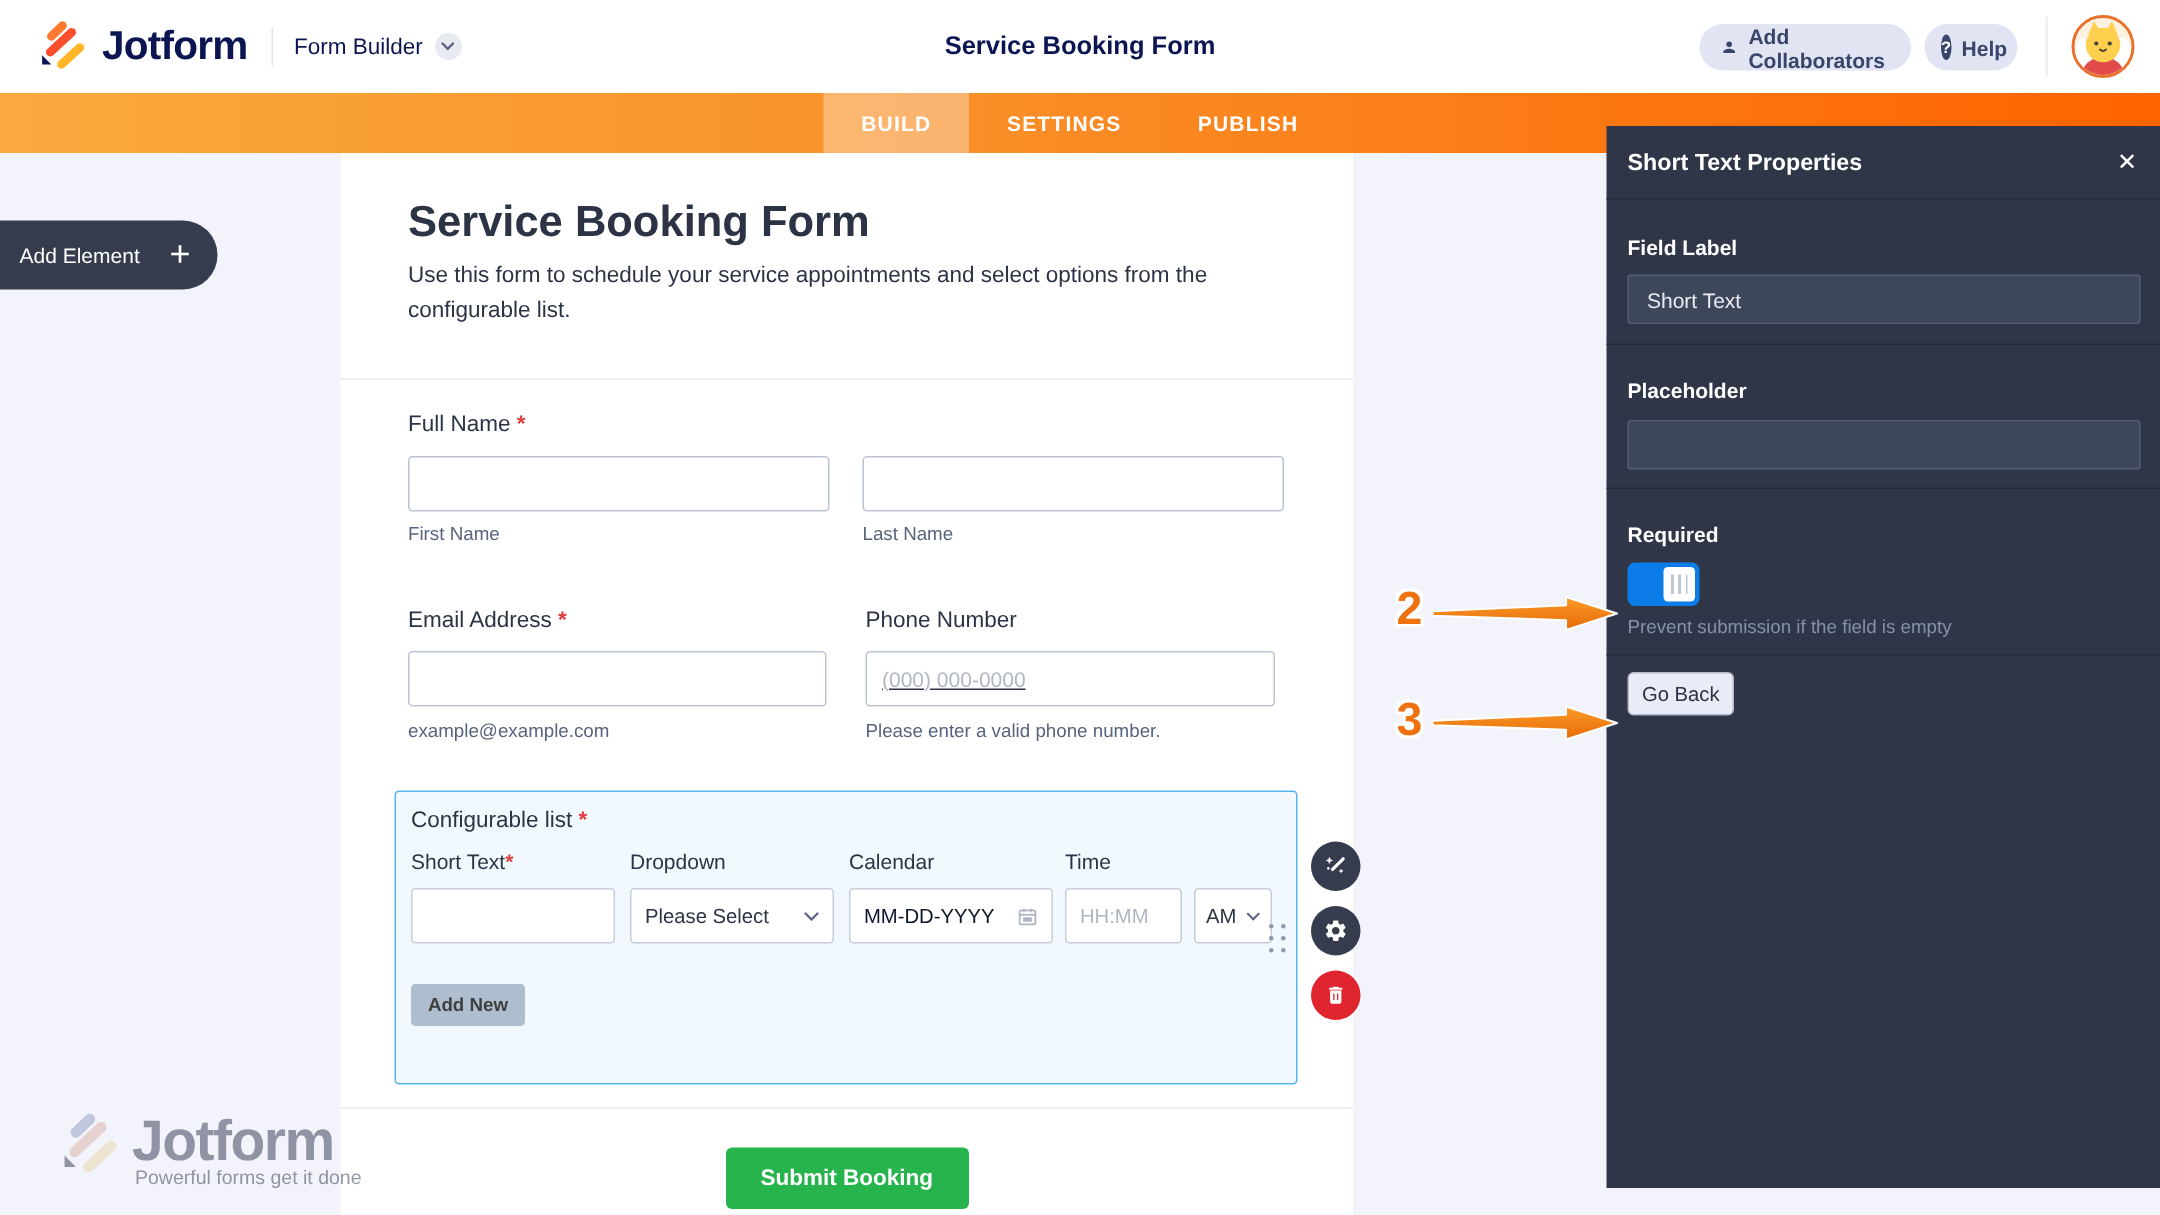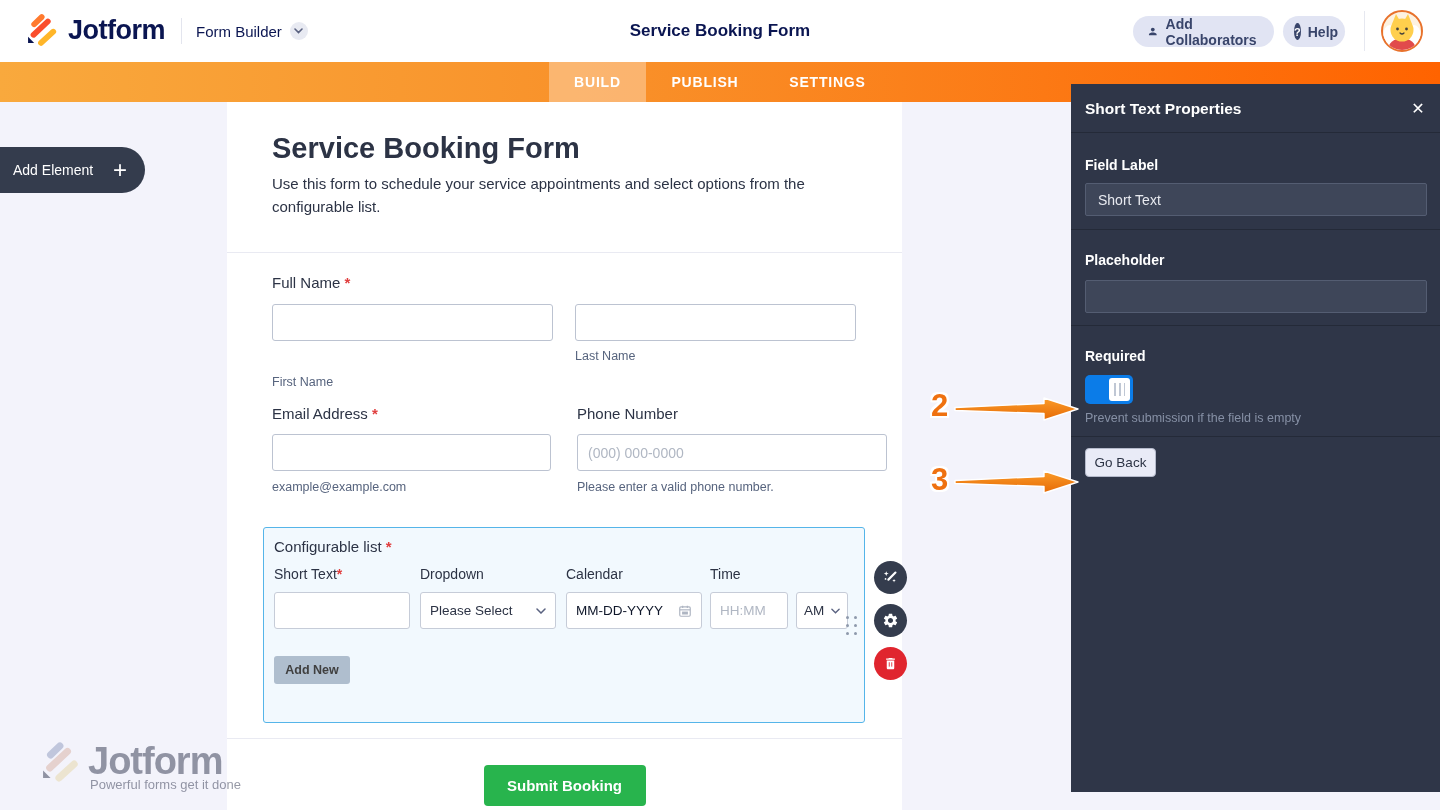--- a/index.html
+++ b/index.html
@@ -135,49 +135,49 @@
         <circle cx="14.5" cy="17" r="1.4" fill="#44413c"></circle>
         <circle cx="23.5" cy="17" r="1.4" fill="#44413c"></circle>
         <path d="M17 21 q2 2 4 0" fill="none" stroke="#44413c" stroke-width="1.2" stroke-linecap="round"></path>
       </svg>
     </div>
   </div>
 
   <div class="navbar">
     <div class="nav-tabs">
       <div class="nav-tab tab-build active">BUILD</div>
+      <div class="nav-tab tab-settings">SETTINGS</div>
       <div class="nav-tab tab-publish">PUBLISH</div>
-      <div class="nav-tab tab-settings">SETTINGS</div>
     </div>
   </div>
 
   <div class="add-element">
     <span class="lbl">Add Element</span>
     <span class="plus">+</span>
   </div>
 
   <div class="card">
     <div class="form-title">Service Booking Form</div>
     <div class="form-desc">Use this form to schedule your service appointments and select options from the configurable list.</div>
     <div class="hdiv" style="top:150px;"></div>
 
     <div class="f-label" style="left:45px; top:172px;">
       <span>Full Name</span>&nbsp;<span class="req">*</span>
     </div>
     <input class="t-input" style="left: 45px; top: 202px; width: 281px;">
     <input class="t-input" style="left: 348px; top: 202px; width: 281px;">
-    <div class="sublabel" style="left:45px; top:247px;margin-top:26px;">First Name</div>
+    <div class="sublabel" style="left:45px; top:247px;">First Name</div>
     <div class="sublabel" style="left:348px; top:247px;">Last Name</div>
 
     <div class="f-label" style="left:45px; top:303px;">
       <span>Email Address</span>&nbsp;<span class="req">*</span>
     </div>
     <div class="f-label" style="left:350px; top:303px;">Phone Number</div>
     <input class="t-input" style="left: 45px; top: 332px; width: 279px;">
-    <input class="t-input" style="left: 350px; top: 332px; width: 310px;" placeholder="(000) 000-0000">
+    <input class="t-input" style="left: 350px; top: 332px; width: 273px; text-decoration: underline;" placeholder="(000) 000-0000">
     <div class="sublabel" style="left:45px; top:378px;">example@example.com</div>
     <div class="sublabel" style="left:350px; top:378px;">Please enter a valid phone number.</div>
 
     <div class="config-box">
       <div class="f-label" style="left:10px; top:10px;">
         <span>Configurable list</span>&nbsp;<span class="req">*</span>
       </div>
       <div class="col-label" style="left:10px;"><span>Short Text</span><span class="req">*</span></div>
       <div class="col-label" style="left:156px;">Dropdown</div>
       <div class="col-label" style="left:302px;">Calendar</div>

